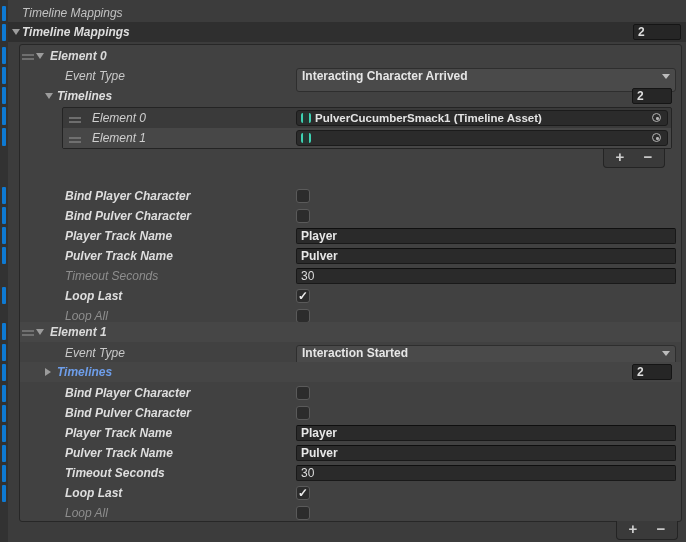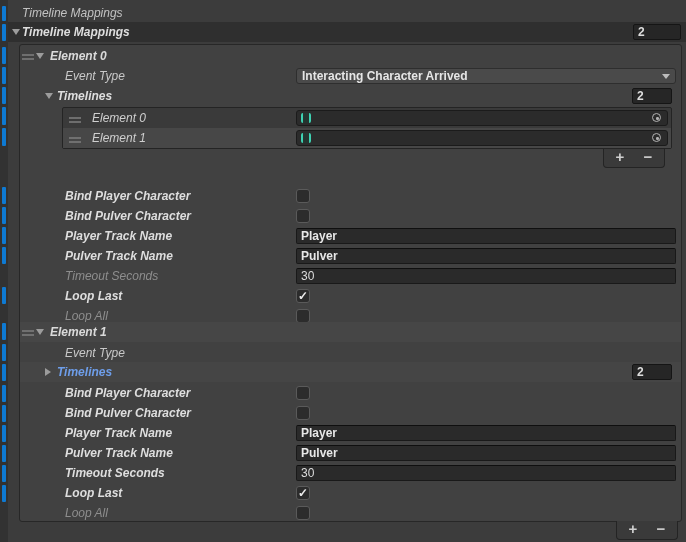--- a/index.html
+++ b/index.html
@@ -33,21 +33,21 @@
   .drag{position:absolute;width:12px;height:2px;background:#7b7b7b;top:8px;box-shadow:0 4px 0 #7b7b7b;opacity:.8;}
   
   .tfield{position:absolute;top:2px;height:16px;box-sizing:border-box;background:#2a2a2a;
     border:1px solid #191919;border-top-color:#0f0f0f;border-radius:2px;color:#dcdcdc;
     font-family:"Liberation Sans",sans-serif;font-size:12px;padding:0 4px;outline:none;}
   .tfield.boldval{font-weight:bold;color:#e8e8e8;}
   .sizefield{position:absolute;top:2px;height:16px;width:40px;box-sizing:border-box;background:#262626;
     border:1px solid #151515;border-radius:2px;color:#dddddd;font-weight:bold;
     font-family:"Liberation Sans",sans-serif;font-size:12px;padding:0 4px;outline:none;}
   
-  .dropdown{position:absolute;top:2px;height:16px;box-sizing:border-box;background:#4a4a4a;
+  .dropdown{position:absolute;top:2px;height:24px;box-sizing:border-box;background:#4a4a4a;
     border:1px solid #2e2e2e;border-radius:3px;cursor:default;}
   .dropdown .dtext{position:absolute;left:5px;top:0;line-height:14px;font-weight:bold;color:#e6e6e6;white-space:nowrap;}
   .dropdown .darrow{position:absolute;right:5px;top:5px;width:0;height:0;
     border-left:4px solid transparent;border-right:4px solid transparent;border-top:5px solid #bdbdbd;}
   
   .checkbox{position:absolute;top:3px;width:14px;height:14px;box-sizing:border-box;background:#2c2c2c;
     border:1px solid #5a5a5a;border-radius:3px;}
   .checkbox.checked::after{content:"✓";position:absolute;left:1px;top:-1px;color:#ededed;
     font-size:12px;font-weight:bold;line-height:14px;}
   
@@ -136,20 +136,21 @@
         <span class="lbl bold" style="left:37px;">Timelines</span>
         <input class="sizefield" style="left: 612px;" value="2">
       </div>
 
       <div id="tl-box">
         <div class="tl-row" style="top:0;">
           <span class="drag" style="left:6px;top:9px;"></span>
           <span class="lbl" style="left:29px;color:#cfcfcf;">Element 0</span>
           <div class="objfield" style="left:233px;right:3px;">
             <span class="tl-icon"></span>
+            <span class="otext">PulverCucumberSmack1 (Timeline Asset)</span>
             <span class="picker"></span>
           </div>
         </div>
         <div class="tl-row alt" style="top:20px;">
           <span class="drag" style="left:6px;top:9px;"></span>
           <span class="lbl" style="left:29px;color:#cfcfcf;">Element 1</span>
           <div class="objfield" style="left:233px;right:3px;">
             <span class="tl-icon"></span>
             <span class="picker"></span>
           </div>
@@ -191,20 +192,24 @@
       </div>
 
       <div class="row el-band" style="top:277px;">
         <span class="drag" style="left:2px;"></span>
         <span class="tri-open" style="left:16px;"></span>
         <span class="lbl titlelbl" style="left:30px;">Element 1</span>
       </div>
 
       <div class="row" style="top:298px;">
         <span class="lbl" style="left:45px;">Event Type</span>
+        <div class="dropdown" style="left:276px;width:380px;">
+          <span class="dtext">Interaction Started</span>
+          <span class="darrow"></span>
+        </div>
       </div>
 
       <div class="row hl-row" style="top:317px;">
         <span class="tri-closed" style="left:25px;"></span>
         <span class="lbl blue-lbl" style="left:37px;">Timelines</span>
         <input class="sizefield" style="left: 612px;" value="2">
       </div>
 
       <div class="row" style="top:338px;">
         <span class="lbl bold" style="left:45px;">Bind Player Character</span>

